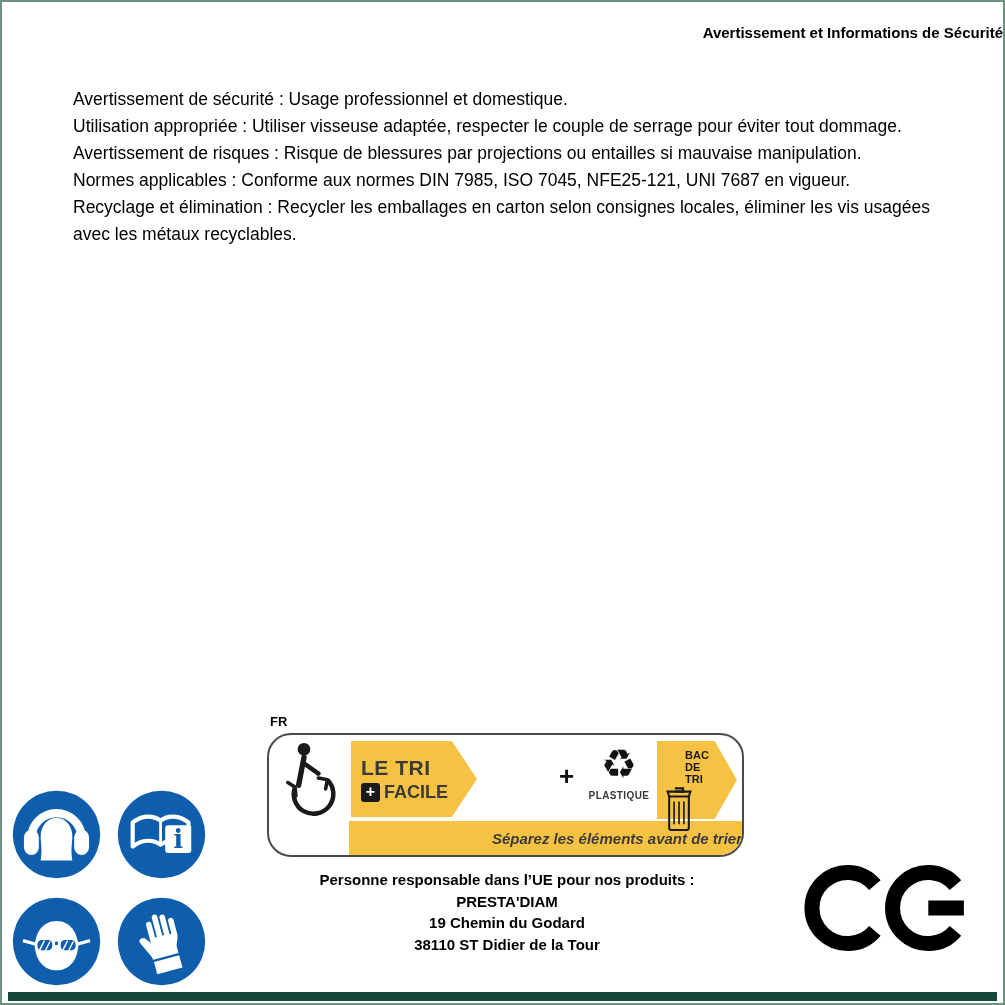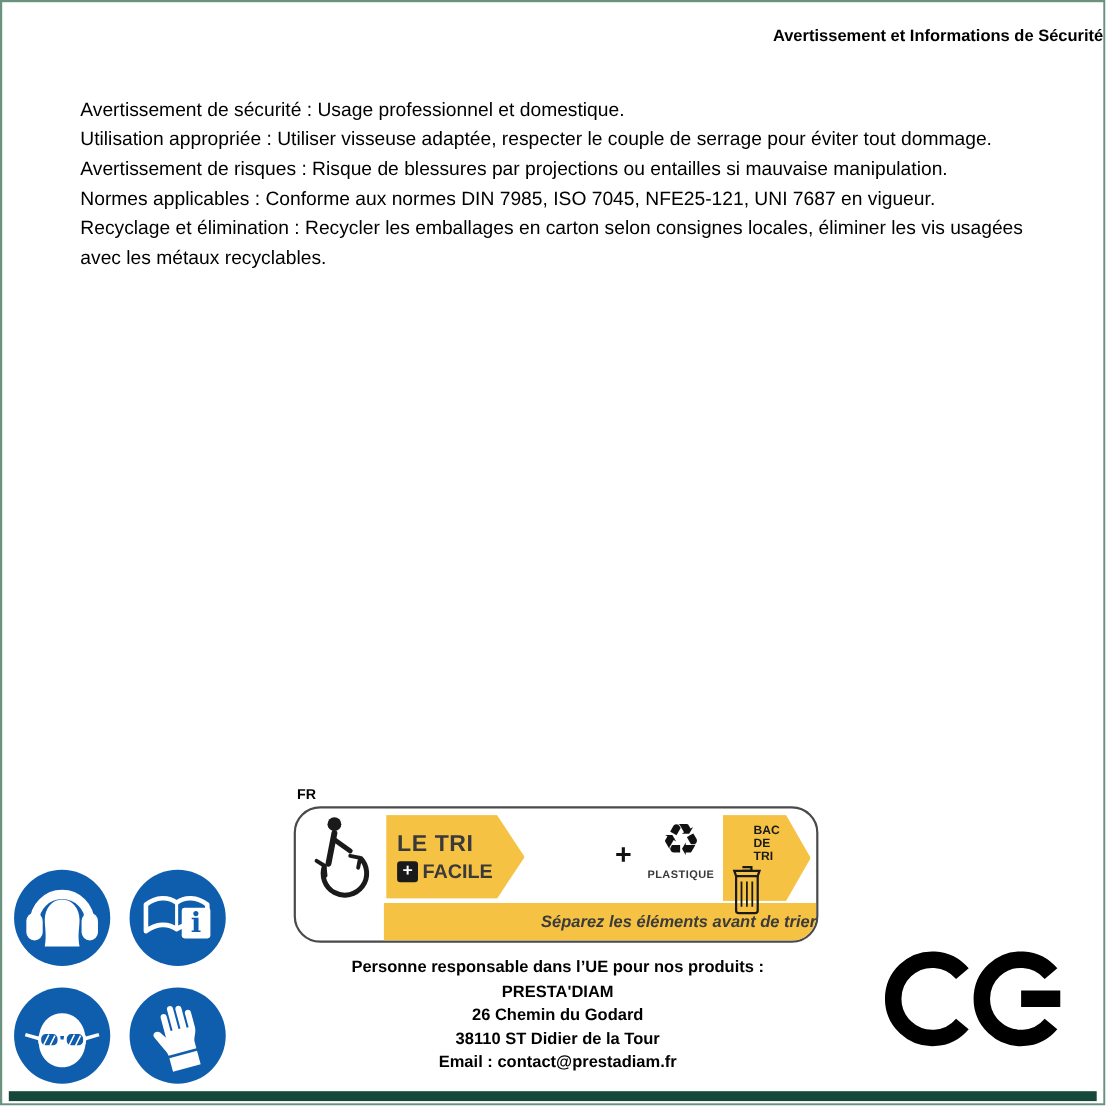--- a/index.html
+++ b/index.html
@@ -147,23 +147,22 @@
     </svg>
 
     <div class="tagline-band">
       <span>Séparez les éléments avant de trier</span>
     </div>
   </div>
 
   <div class="resp">
     <div>Personne responsable dans l’UE pour nos produits :</div>
     <div>PRESTA'DIAM</div>
-    <div>26 Chemin du Godard</div>
+    <div>19 Chemin du Godard</div>
     <div>38110 ST Didier de la Tour</div>
-    <div>Email : contact@prestadiam.fr</div>
   </div>
 
   <div class="icons-grid">
 
     <svg viewBox="0 0 100 100">
       <circle cx="50" cy="50" r="47" fill="#0f5dad"></circle>
       <path d="M23 54 A27 27 0 0 1 77 54" stroke="#fff" stroke-width="9" fill="none"></path>
       <rect x="15" y="45" width="16" height="27" rx="8" fill="#fff"></rect>
       <rect x="69" y="45" width="16" height="27" rx="8" fill="#fff"></rect>
       <path d="M50 32 C40 32 33 41 33 52 C33 60 35 66 33 78 L67 78 C65 66 67 60 67 52 C67 41 60 32 50 32 Z" fill="#fff"></path>

